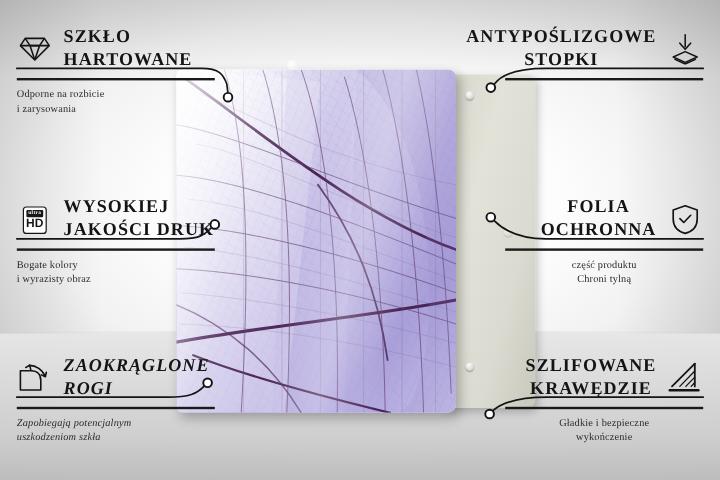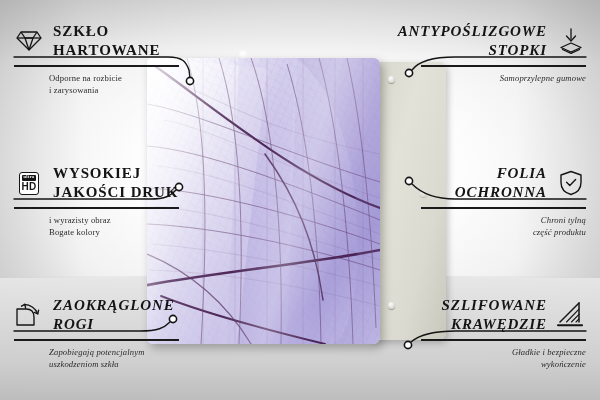--- a/index.html
+++ b/index.html
@@ -79,37 +79,37 @@
     position:absolute; width:9px; height:9px; border-radius:50%;
     background:radial-gradient(circle at 40% 35%, #fff, rgba(255,255,255,.2) 60%, rgba(255,255,255,0));
   }
 
   
   .leaders { position:absolute; inset:0; pointer-events:none; }
 
   
   .feat { position:absolute; width:165px; }
   .feat.left  { left:14px;  text-align:left; }
-  .feat.right { right:14px; text-align:right;font-style:italic; }
+  .feat.right { right:14px; text-align:center; }
 
   .feat-head { display:flex; align-items:center; gap:9px; }
   .feat.right .feat-head { flex-direction:row-reverse; }
 
   .feat-icon { width:30px; height:30px; flex:0 0 30px; display:flex; align-items:center; justify-content:center; }
   .feat-icon svg { display:block; }
 
   .feat-title {
     font-size:15px; font-weight:700; letter-spacing:.9px;
     color:#141414; line-height:1.28; text-transform:uppercase;
   }
   .rule { height:1.4px; background:#1a1a1a; margin:5px 0 5px; width:100%; }
   .feat-desc {
     font-size:8.6px; color:#2a2a2a; line-height:1.42; letter-spacing:.15px;
   }
-  .feat-desc div { white-space:nowrap;margin-left:35px; }
+  .feat-desc div { white-space:nowrap; }
 
   
   .hd-badge {
     width:20px; height:23px; border:1.6px solid #161616; border-radius:3px;
     display:flex; flex-direction:column; align-items:center; justify-content:center;
     line-height:1; background:#fff;
   }
   .hd-badge .u { font-size:4.4px; font-weight:700; letter-spacing:.3px; color:#161616;
                  background:#161616; color:#fff; padding:.7px 2px; border-radius:1px; }
   .hd-badge .hd { font-size:10px; font-weight:700; letter-spacing:.2px; color:#161616; margin-top:1px;
@@ -262,63 +262,62 @@
           </g>
         </svg>
       </span>
       <span class="feat-title">
         <span>ANTYPOŚLIZGOWE</span><br>
         <span>STOPKI</span>
       </span>
     </div>
     <div class="rule"></div>
     <div class="feat-desc">
-      <div>Samoprzylepne gumowe</div>
     </div>
   </div>
 
   <div class="feat left" style="top:164px;">
     <div class="feat-head">
       <span class="feat-icon">
         <span class="hd-badge">
           <span class="u">ultra</span>
           <span class="hd">HD</span>
         </span>
       </span>
       <span class="feat-title">
         <span>WYSOKIEJ</span><br>
         <span>JAKOŚCI DRUK</span>
       </span>
     </div>
     <div class="rule"></div>
     <div class="feat-desc">
+      <div>Bogate kolory</div>
       <div>i wyrazisty obraz</div>
-      <div>Bogate kolory</div>
     </div>
   </div>
 
   <div class="feat right" style="top:164px;">
     <div class="feat-head">
       <span class="feat-icon">
         <svg width="24" height="26" viewBox="0 0 24 26">
           <g fill="none" stroke="#141414" stroke-width="1.4" stroke-linejoin="round" stroke-linecap="round">
             <path d="M12 1.5 L22 5 V12.5 C22 19 17.5 23 12 24.5 C6.5 23 2 19 2 12.5 V5 Z"></path>
             <path d="M7.6 12.2 L10.8 15.4 L16.6 9.4"></path>
           </g>
         </svg>
       </span>
       <span class="feat-title">
         <span>FOLIA</span><br>
         <span>OCHRONNA</span>
       </span>
     </div>
     <div class="rule"></div>
     <div class="feat-desc">
+      <div>część produktu</div>
       <div>Chroni tylną</div>
-      <div>część produktu</div>
     </div>
   </div>
 
   <div class="feat left" style="top:296px;font-style:italic;">
     <div class="feat-head">
       <span class="feat-icon">
         <svg width="28" height="26" viewBox="0 0 28 26">
           <g fill="none" stroke="#141414" stroke-width="1.35" stroke-linejoin="round" stroke-linecap="round">
             <path d="M2 7 H11 C16 7 19 10 19 15 V23 H2 Z"></path>
             <path d="M9.5 2.5 C15 2.5 20.5 6 22.5 11.5"></path>

